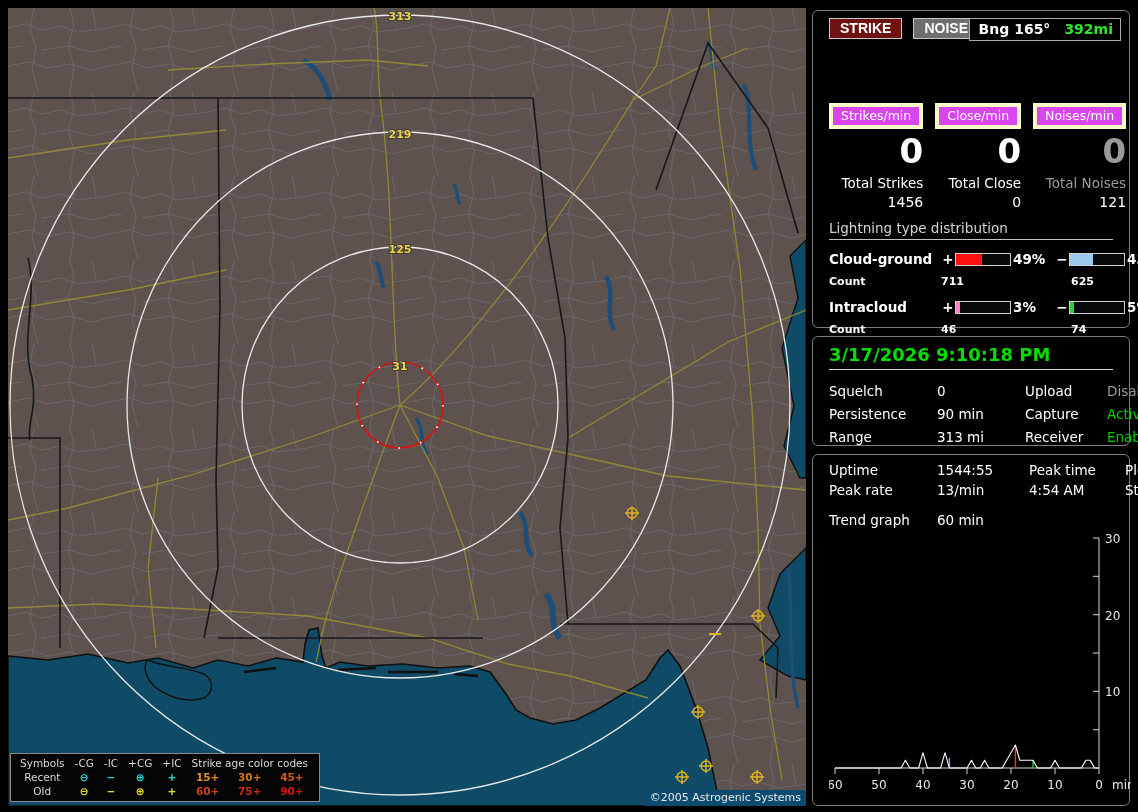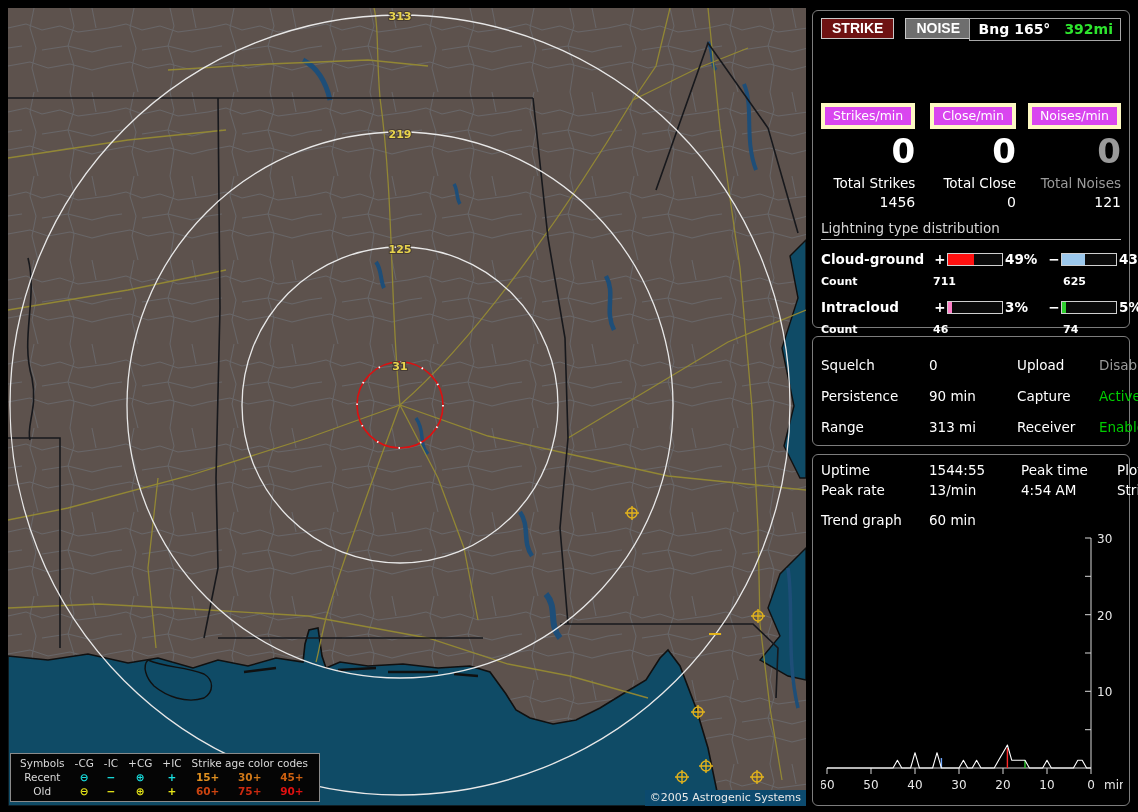--- a/index.html
+++ b/index.html
@@ -17,21 +17,21 @@
   .legend table{border-collapse:collapse;}
   .legend td{padding:0 5px;white-space:nowrap;text-align:center;}
   .legend td.lbl{text-align:center;color:#d8d8d8;}
   .legend .hdr{color:#d8d8d8;}
   .legend .cyan{color:#18e0e0;font-weight:bold;}
   .legend .yellow{color:#e8e818;font-weight:bold;}
   .legend .age{font-weight:bold;}
 
   
   .panel{position:absolute;left:812px;width:318px;background:#000;border:1px solid #7d7d7d;
-    border-radius:6px;box-sizing:border-box;padding:7px 8px;}
+    border-radius:6px;box-sizing:border-box;padding:7px 16px;}
   .p1{top:10px;height:318px;}
   .p2{top:336px;height:110px;}
   .p3{top:454px;height:352px;}
 
   .btn{display:inline-block;background:#6e6e6e;border:1px solid #c8c8c8;color:#fff;
     font-weight:bold;font-size:14px;padding:1px 10px 2px 10px;cursor:pointer;}
   .btn.strike{background:#6e1212;border-color:#c8c8c8;}
   .bng-box{position:absolute;right:8px;top:7px;border:1px solid #a8a8a8;background:#000;
     font-size:14px;font-weight:bold;padding:2px 7px 3px 9px;}
   .bng-box .rng{color:#2ee52e;margin-left:14px;}
@@ -52,21 +52,21 @@
   .dist-grid .sign{text-align:center;}
   .bar{display:inline-block;width:54px;height:11px;border:1px solid #d0d0d0;background:#0a0a0a;
     vertical-align:middle;overflow:hidden;}
   .bar i{display:block;height:100%;}
   .countrow{display:grid;grid-template-columns:112px 130px 1fr;font-size:11px;
     font-weight:bold;margin-top:8px;margin-bottom:10px;}
 
   .datetime{color:#00dd00;font-size:18px;font-weight:bold;border-bottom:1px solid #d8d8d8;
     padding-bottom:4px;}
   .status-grid{display:grid;grid-template-columns:108px 88px 82px 1fr;font-size:13.5px;
-    row-gap:15px;margin-top:13px;}
+    row-gap:7px;margin-top:13px;}
   .g-green{color:#00cc00;}
   .g-gray{color:#9a9a9a;}
 
   .stats-grid{display:grid;grid-template-columns:108px 92px 96px 1fr;font-size:13.5px;row-gap:4px;}
   .trend-row{display:grid;grid-template-columns:108px 1fr;font-size:13.5px;margin-top:14px;}
 
   .chart{margin-top:2px;}
   .chart text{fill:#e8e8e8;font-size:12px;font-family:"DejaVu Sans",sans-serif;}
   .axis{stroke:#d8d8d8;stroke-width:1;}
 
@@ -297,20 +297,21 @@
       <span>5%</span>
     </div>
     <div class="countrow">
       <span>Count</span>
       <span>46</span>
       <span>74</span>
     </div>
   </div>
 
   <div class="panel p2">
+    <div class="datetime">3/17/2026 9:10:18 PM</div>
     <div class="status-grid">
       <span>Squelch</span>
       <span>0</span>
       <span>Upload</span>
       <span class="g-gray">Disabled</span>
 
       <span>Persistence</span>
       <span>90 min</span>
       <span>Capture</span>
       <span class="g-green">Active</span>

